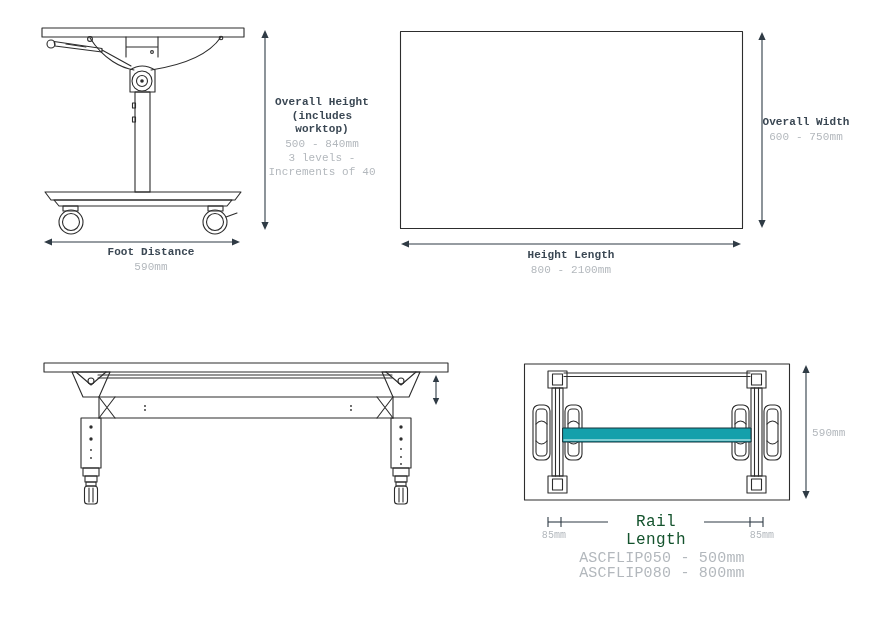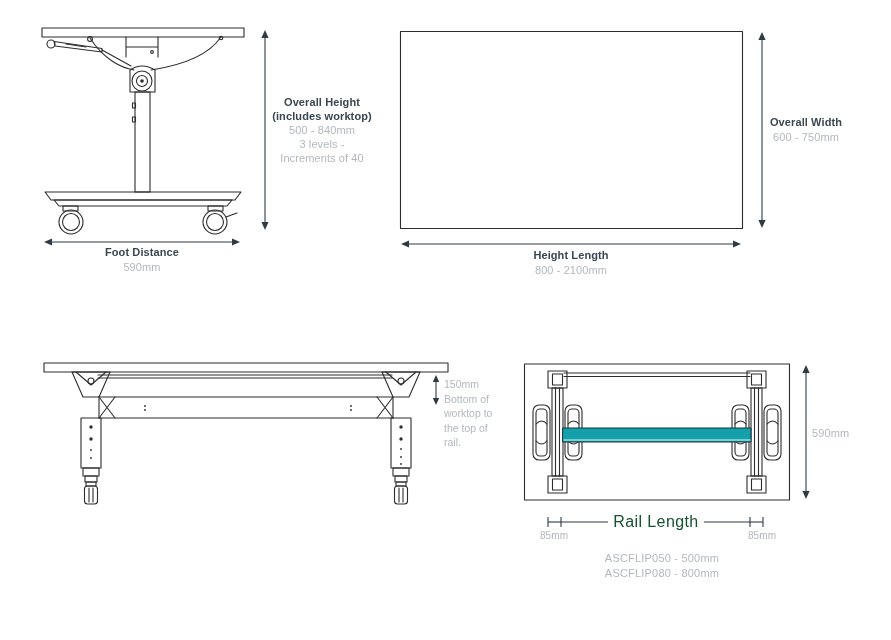--- a/index.html
+++ b/index.html
@@ -1,30 +1,30 @@
 <!DOCTYPE html>
 <html><head>
 <meta charset="utf-8">
 <style>
   html,body { margin:0; padding:0; background:#ffffff; }
   .canvas {
     position:relative; width:891px; height:640px; background:#ffffff;
-    font-family:Liberation Sans, sans-serif; overflow:hidden;
+    font-family:Liberation Mono, monospace; overflow:hidden;
   }
   .abs { position:absolute; }
   svg.drawing { stroke:#2d2d2d; stroke-width:1.1; fill:none; stroke-linecap:round; stroke-linejoin:round; }
   svg.drawing .fdot { fill:#2d2d2d; stroke:none; }
   svg.dim line { stroke:#2f3b45; stroke-width:1.1; }
   svg.dim polygon { fill:#2f3b45; stroke:none; }
   .center { text-align:center; }
   .t-bold { font-weight:bold; color:#3a4753; font-size:11px; line-height:13.5px; letter-spacing:.1px; }
   .t-gray { color:#b3b8bd; font-size:11px; line-height:14px; letter-spacing:.1px; }
   .t-note { color:#b3b8bd; font-size:10.5px; line-height:14.5px; white-space:pre-line; }
   .t-teal { color:#14532d; font-size:16px; letter-spacing:.4px; }
-  .t-parts { color:#b3b8bd; font-size:11px; line-height:15px; letter-spacing:.2px; }
+  .t-parts { color:#b3b8bd; font-size:15px; line-height:15px; letter-spacing:.2px; }
 </style>
 </head>
 <body>
 
 <div class="canvas">
 
   <svg class="abs drawing" style="left:38px;top:24px" width="215" height="215" viewBox="0 0 215 215">
 
     <rect x="4" y="4" width="202" height="9"></rect>
 
@@ -75,21 +75,21 @@
     <div class="t-gray">500 - 840mm</div>
     <div class="t-gray">3 levels -</div>
     <div class="t-gray">Increments of 40</div>
   </div>
 
   <svg class="abs dim" style="left:42px;top:235px" width="200" height="14" viewBox="0 0 200 14">
     <line x1="8" y1="7" x2="192" y2="7"></line>
     <polygon points="2,7 10,3.4 10,10.6"></polygon>
     <polygon points="198,7 190,3.4 190,10.6"></polygon>
   </svg>
-  <div class="abs center" style="left:62px;top:246px;width:160px">
+  <div class="abs center" style="left:71px;top:246px;width:160px">
     <div class="t-bold">Foot Distance</div>
     <div class="t-gray">590mm</div>
   </div>
 
   <svg class="abs drawing" style="left:399px;top:30px" width="345" height="200" viewBox="0 0 345 200">
     <rect x="1.5" y="1.5" width="342" height="197"></rect>
   </svg>
 
   <svg class="abs dim" style="left:755px;top:30px" width="14" height="200" viewBox="0 0 14 200">
     <line x1="7" y1="8" x2="7" y2="192"></line>
@@ -158,25 +158,20 @@
     <rect x="354.5" y="130" width="13" height="18" rx="3"></rect>
     <line x1="359" y1="132" x2="359" y2="146"></line>
     <line x1="363" y1="132" x2="363" y2="146"></line>
   </svg>
 
   <svg class="abs dim" style="left:429px;top:374px" width="14" height="32" viewBox="0 0 14 32">
     <line x1="7" y1="6" x2="7" y2="26"></line>
     <polygon points="7,1 3.8,8 10.2,8"></polygon>
     <polygon points="7,31 3.8,24 10.2,24"></polygon>
   </svg>
-  <div class="abs t-note" style="left:444px;top:377px;width:70px">150mm
-Bottom of
-worktop to
-the top of
-rail.</div>
 
   <svg class="abs drawing" style="left:523px;top:362px" width="268" height="140" viewBox="0 0 268 140">
 
     <rect x="1.5" y="2" width="265" height="136"></rect>
 
     <line x1="41" y1="11" x2="227" y2="11"></line>
     <line x1="41" y1="14.5" x2="227" y2="14.5"></line>
 
     <rect x="25" y="9" width="19" height="17"></rect>
     <rect x="29.5" y="12" width="10" height="11"></rect>

